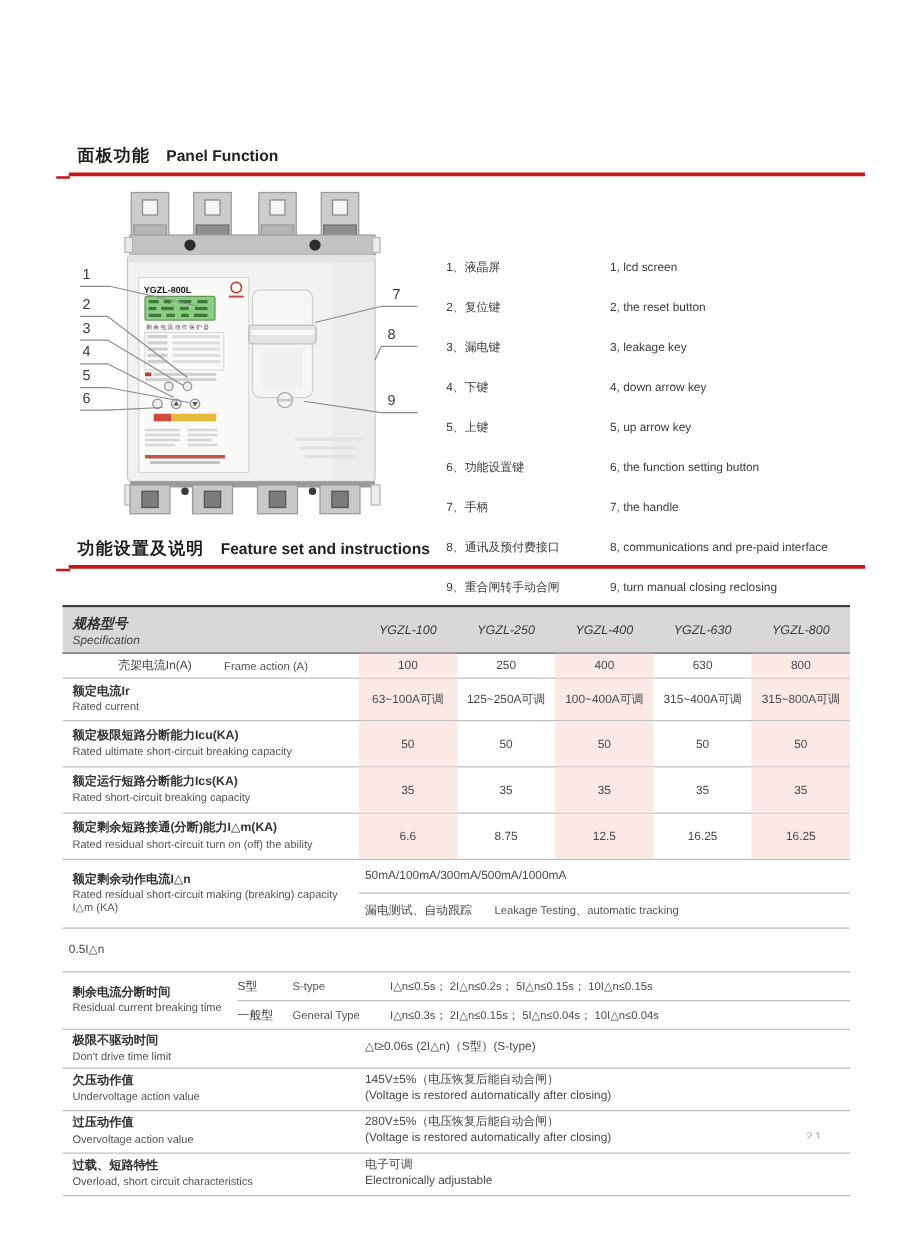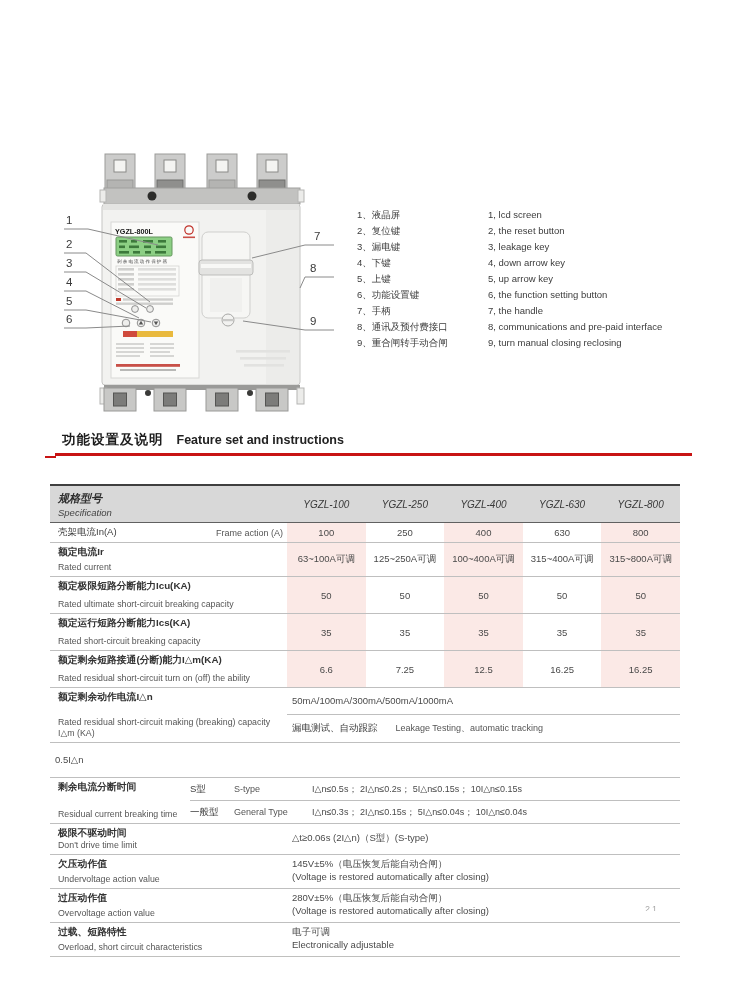--- a/index.html
+++ b/index.html
@@ -14,37 +14,37 @@
   .sec-en{font-size:12.5px;font-weight:bold;color:#222;margin-left:13px;}
   .red-rule{margin-left:55px;margin-right:38px;height:2.5px;background:#c81414;position:relative;margin-top:4px;}
   .red-rule::before{content:'';position:absolute;left:-10px;top:2.5px;width:11px;height:2.5px;background:#c81414;}
 
   
   .figure{position:absolute;left:0;top:150px;width:730px;height:280px;}
   .device{position:absolute;left:98px;top:2px;width:210px;height:262px;}
   .lines-overlay{position:absolute;left:0;top:0;width:730px;height:280px;pointer-events:none;}
   .callout{position:absolute;font-size:11.5px;color:#3a3a3a;}
   .legend{position:absolute;left:357px;top:57px;display:grid;grid-template-columns:131px auto;
-          row-gap:0;font-size:9.5px;color:#3c3c3c;}
+          row-gap:16px;font-size:9.5px;color:#3c3c3c;}
   .legend span{display:block;height:16px;line-height:16px;white-space:nowrap;}
 
   
   .spec-table{position:absolute;left:50px;top:484px;width:630px;border-top:2.5px solid #3f3f3f;
               font-size:9.5px;color:#444;}
   .t-head{display:grid;grid-template-columns:237px repeat(5,1fr);background:#d8d8d8;
           border-bottom:1.5px solid #606060;min-height:36px;align-items:center;font-style:italic;}
   .t-head .h-label{padding-left:8px;}
   .h-zh{font-size:11px;font-weight:bold;color:#2e2e2e;}
   .h-en{font-size:9.5px;color:#454545;margin-top:1px;}
   .h-model{text-align:center;font-size:10px;color:#3a3a3a;}
   .t-row{border-bottom:1px solid #bfbfbf;}
   .r-five{display:grid;grid-template-columns:237px repeat(5,1fr);align-items:stretch;}
   .r-five>.c-val:nth-child(even){background:#fbe9e6;}
   .c-val{display:flex;align-items:center;justify-content:center;text-align:center;font-size:9.5px;color:#4a4a4a;}
-  .c-label{display:flex;flex-direction:column;justify-content:space-between;padding:3px 4px 3px 8px;}
+  .c-label{display:flex;flex-direction:column;justify-content:center;padding:3px 4px 3px 8px;}
   .lab-zh{font-size:9.8px;color:#333;line-height:1.3;font-weight:bold;}
   .lab-en{font-size:8.8px;color:#555;line-height:1.25;}
   .r0{min-height:17px;}
   .r0 .c-label{flex-direction:row;align-items:center;gap:26px;}
   .r1{min-height:33px;}.r2,.r3,.r4{min-height:36px;}
   .r-span{display:grid;grid-template-columns:237px 1fr;}
   .vwrap{display:flex;flex-direction:column;justify-content:center;padding-left:5px;}
   .vline{line-height:1.35;font-size:9.5px;color:#4a4a4a;}
   .r5{min-height:54px;}
   .r5 .vwrap{padding:0;}
@@ -64,20 +64,26 @@
   .en-inline{font-size:9px;color:#555;}
 
   .page-num{position:absolute;left:645px;top:904px;height:7px;overflow:hidden;
             font-size:9px;color:#8a8a8a;opacity:.75;letter-spacing:2px;}
 </style>
 </head>
 <body>
 
 <div class="page">
 
+  <div class="sec-block" style="top:116px;">
+    <div class="sec-titles">
+      <span class="sec-zh">面板功能</span><span class="sec-en">Panel Function</span>
+    </div>
+    <div class="red-rule"></div>
+  </div>
 
   <div class="figure">
 
     <svg class="device" viewBox="0 0 210 262">
       <g>
         <g>
             <rect x="7" y="2" width="30" height="36" fill="#cccccb" stroke="#9b9b99"></rect>
             <rect x="16" y="8" width="12" height="12" fill="#f4f4f2" stroke="#8a8a88"></rect>
             <rect x="9" y="28" width="26" height="22" fill="#b4b4b2" stroke="#979795"></rect>
           </g>
@@ -336,21 +342,21 @@
       <div class="c-val">35</div>
       <div class="c-val">35</div>
     </div>
 
     <div class="t-row r-five r4">
       <div class="c-label">
         <div class="lab-zh">额定剩余短路接通(分断)能力I△m(KA)</div>
         <div class="lab-en">Rated residual short-circuit turn on (off) the ability</div>
       </div>
       <div class="c-val">6.6</div>
-      <div class="c-val">7.25</div>
+      <div class="c-val">8.75</div>
       <div class="c-val">12.5</div>
       <div class="c-val">16.25</div>
       <div class="c-val">16.25</div>
     </div>
 
     <div class="t-row r-span r5">
       <div class="c-label">
         <div class="lab-zh">额定剩余动作电流I△n</div>
         <div class="lab-en">Rated residual short-circuit making (breaking) capacity I△m (KA)</div>
       </div>

